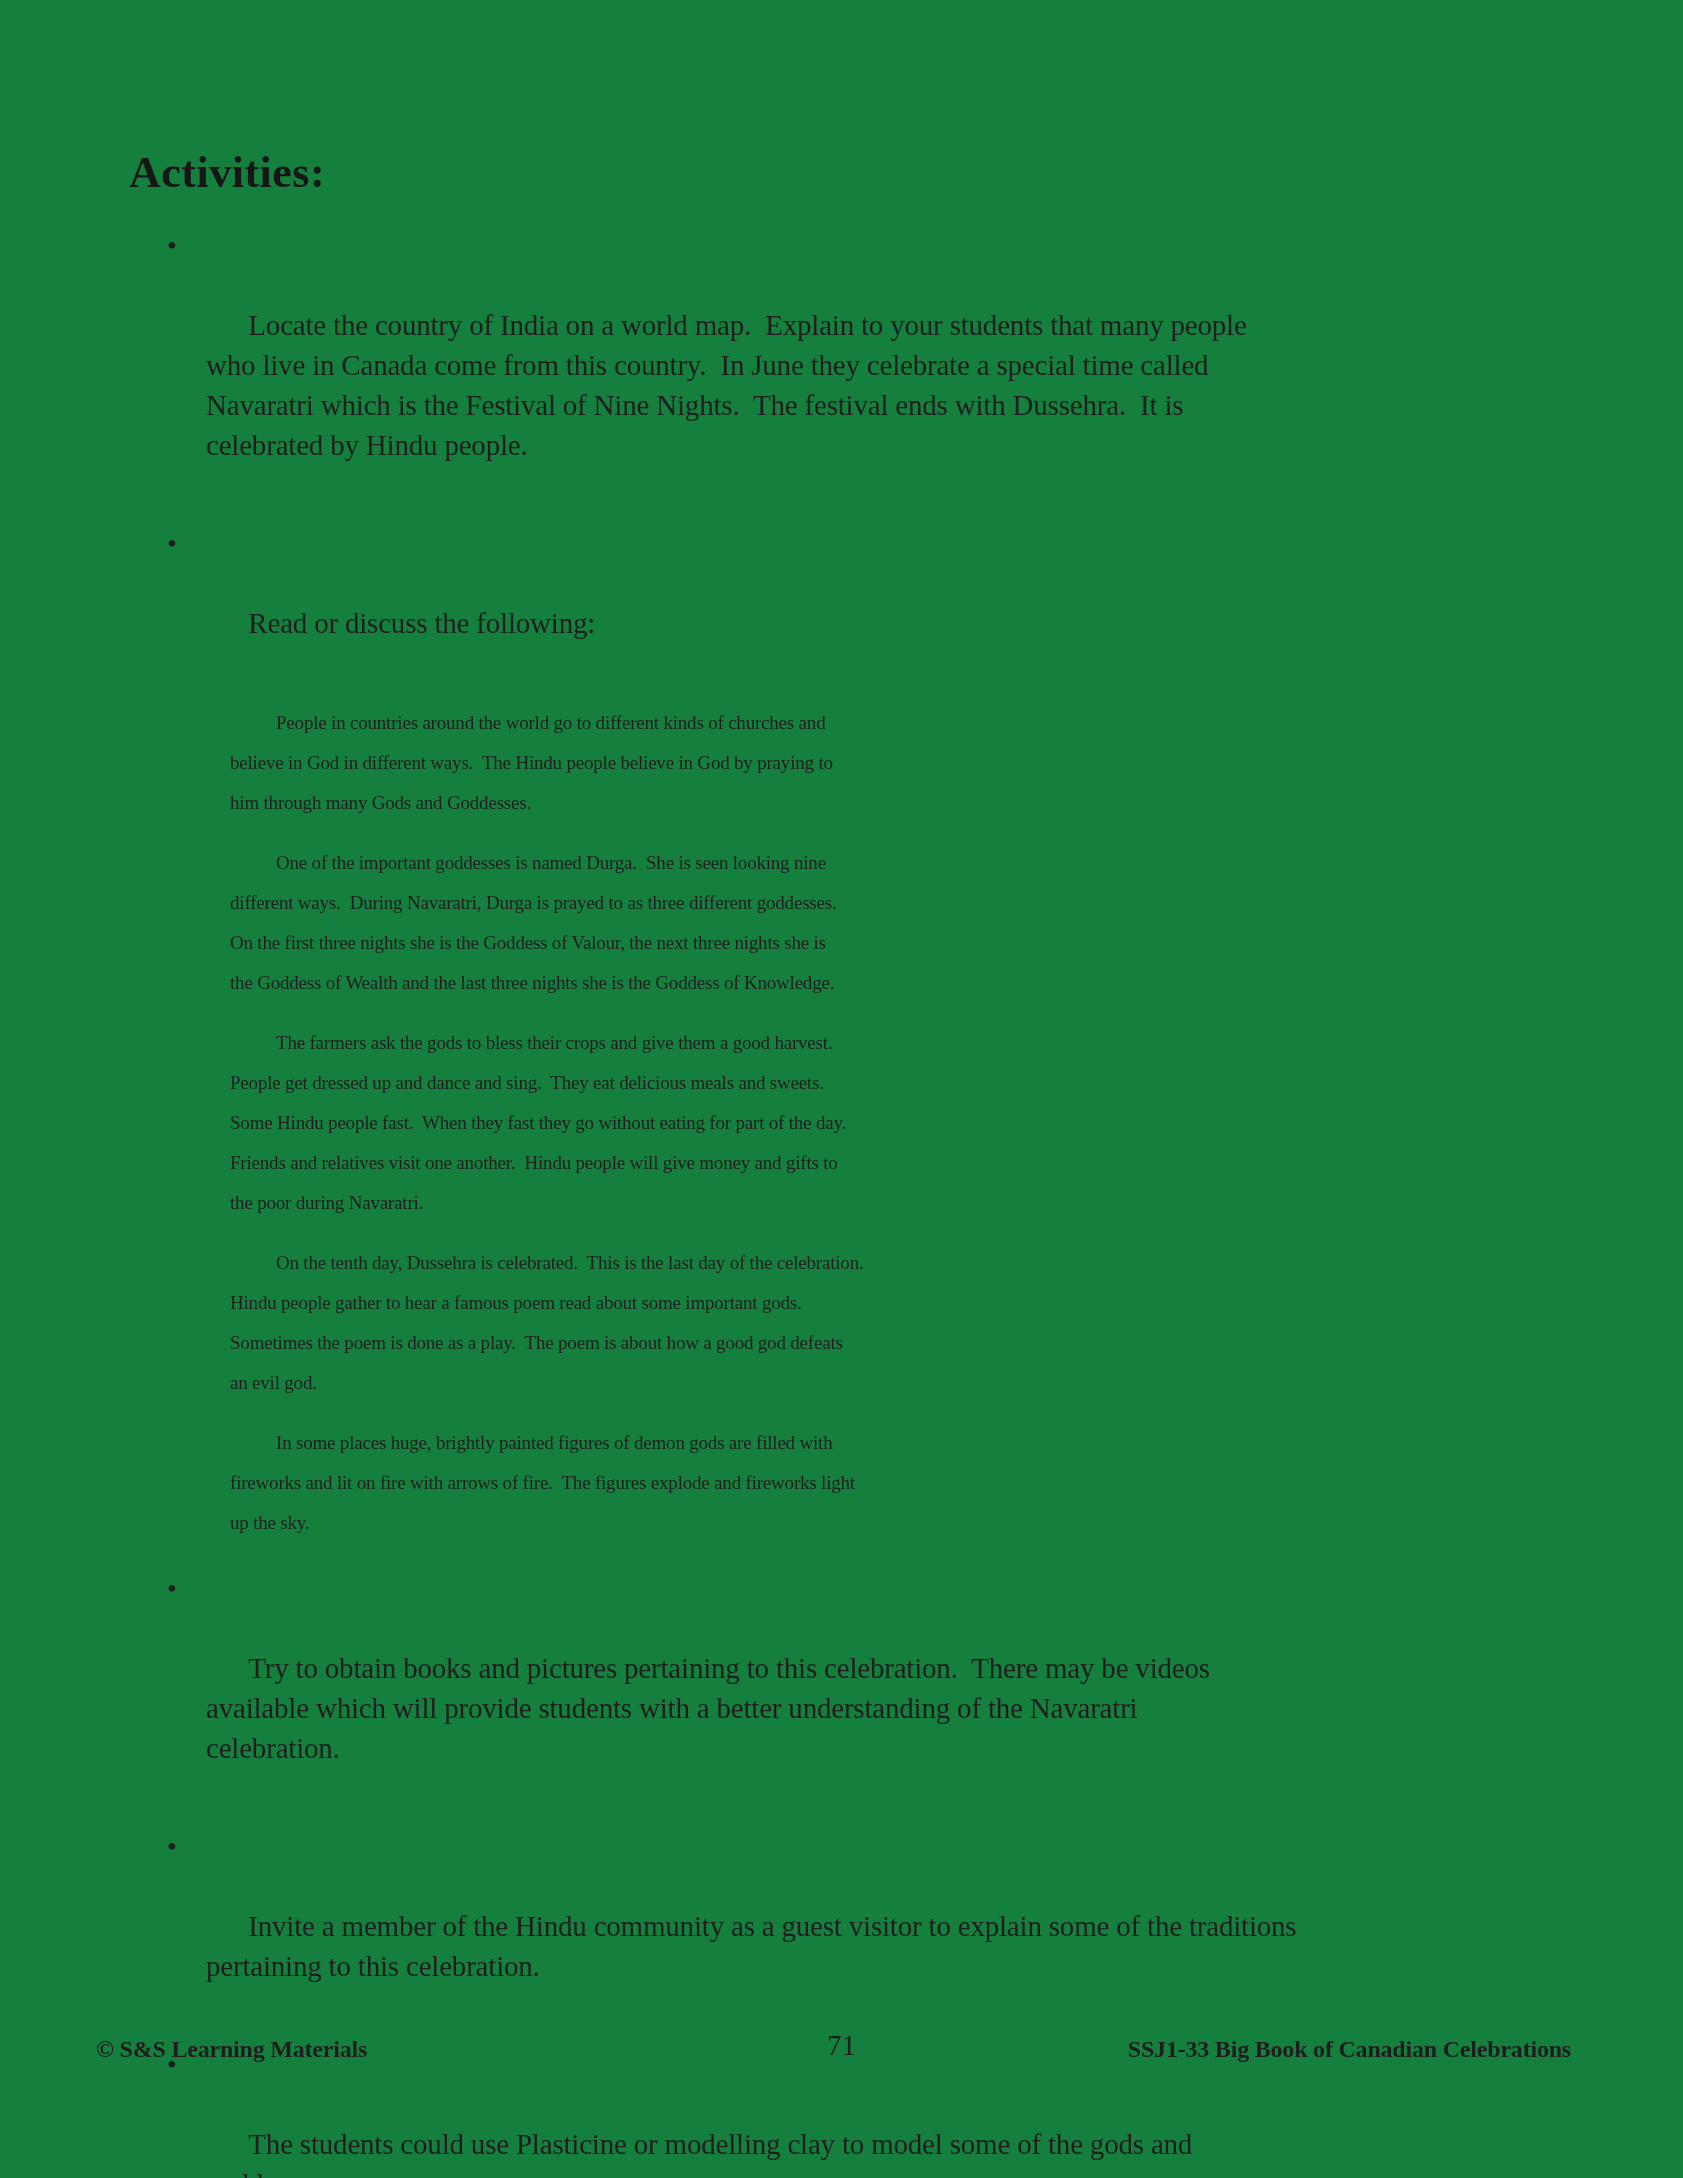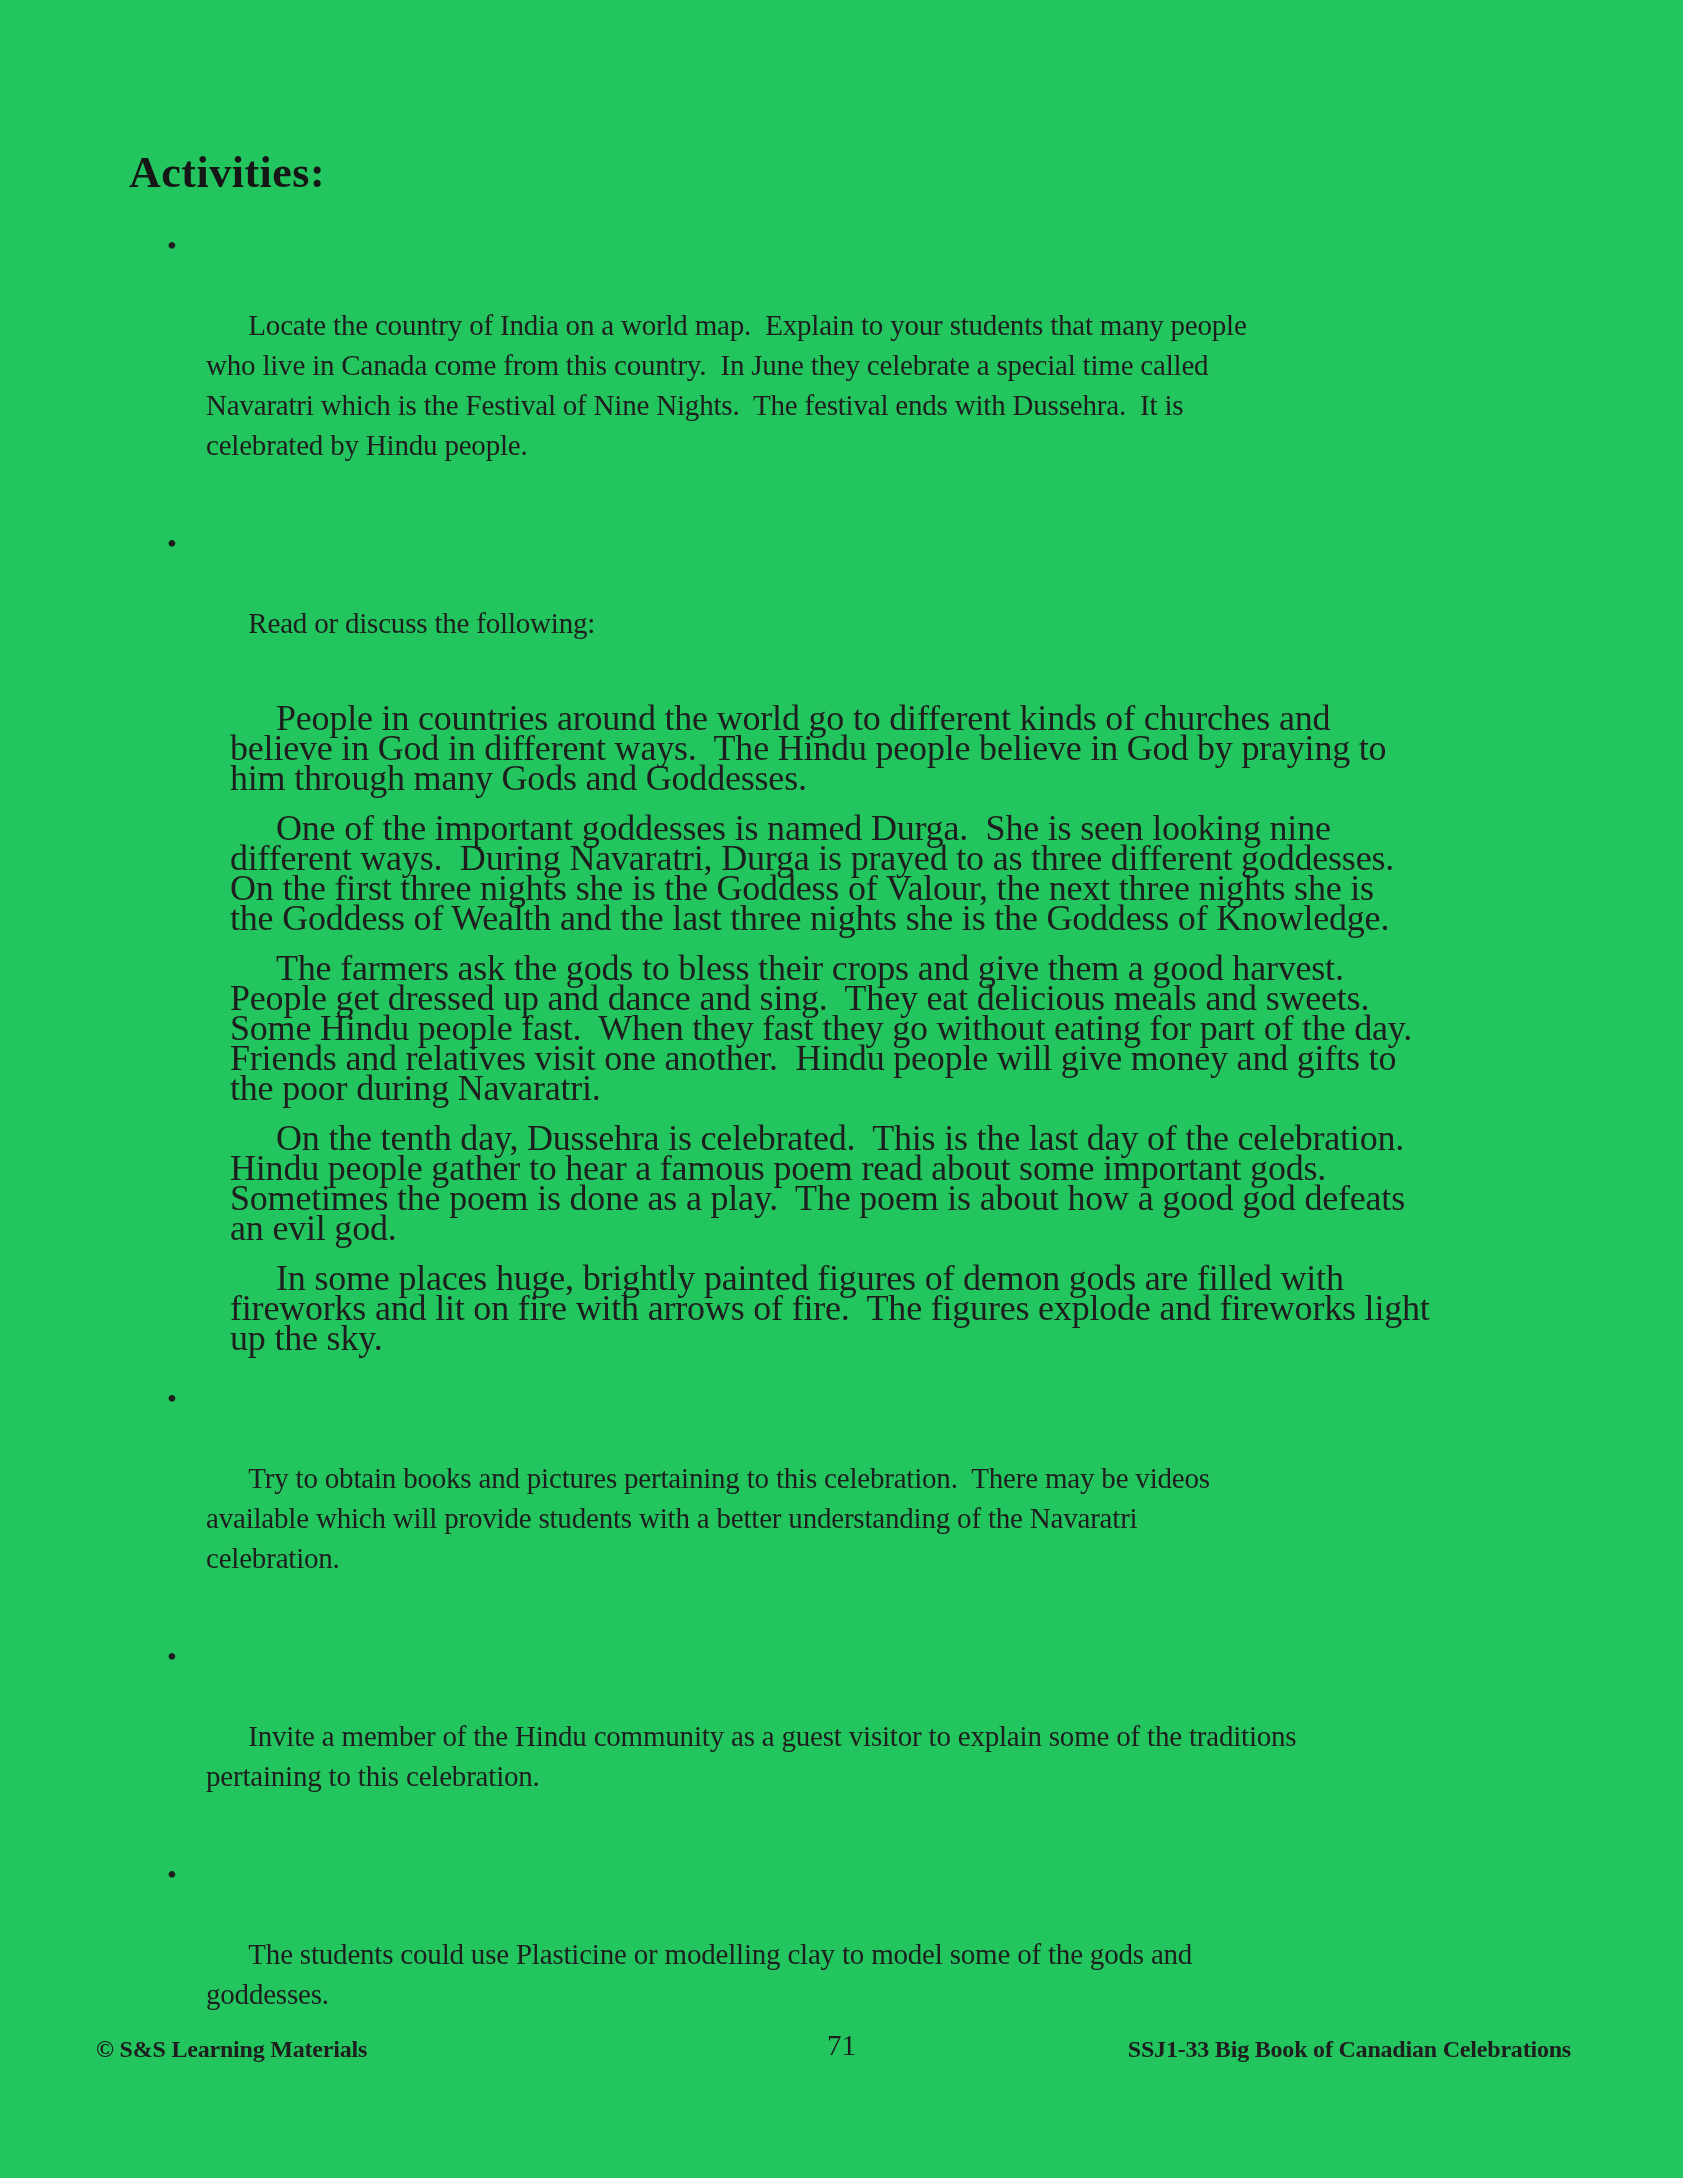--- a/index.html
+++ b/index.html
@@ -4,21 +4,21 @@
 <style>
   html, body {
     margin: 0;
     padding: 0;
     background: #ffffff;
   }
   .page {
     position: relative;
     width: 1683px;
     height: 2178px;
-    background: #22c55e;
+    background: #15803d;
     font-family: "Liberation Serif", "DejaVu Serif", serif;
     color: #1e1e1e;
     overflow: hidden;
   }
   .content {
     position: absolute;
     top: 149px;
     left: 129px;
     width: 1455px;
   }
@@ -50,22 +50,22 @@
     content: "\2022";
     font-size: 28px;
   }
   .reading-block {
     margin: 20px 0 25px 0;
   }
   .reading-block p {
     margin: 0 0 20px 0;
     padding-left: 101px;
     max-width: 1307px;
-    font-size: 36px;
-    line-height: 30px;
+    font-size: 19px;
+    line-height: 40px;
     letter-spacing: -0.2px;
     text-indent: 46px;
     white-space: pre-wrap;
   }
   .footer {
     position: absolute;
     top: 2030px;
     left: 0;
     width: 1683px;
     height: 40px;

